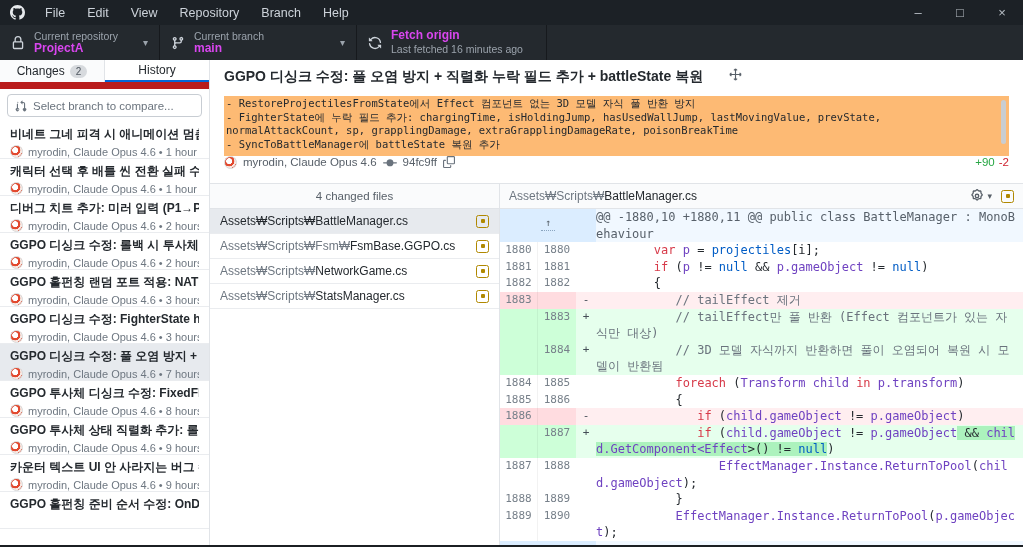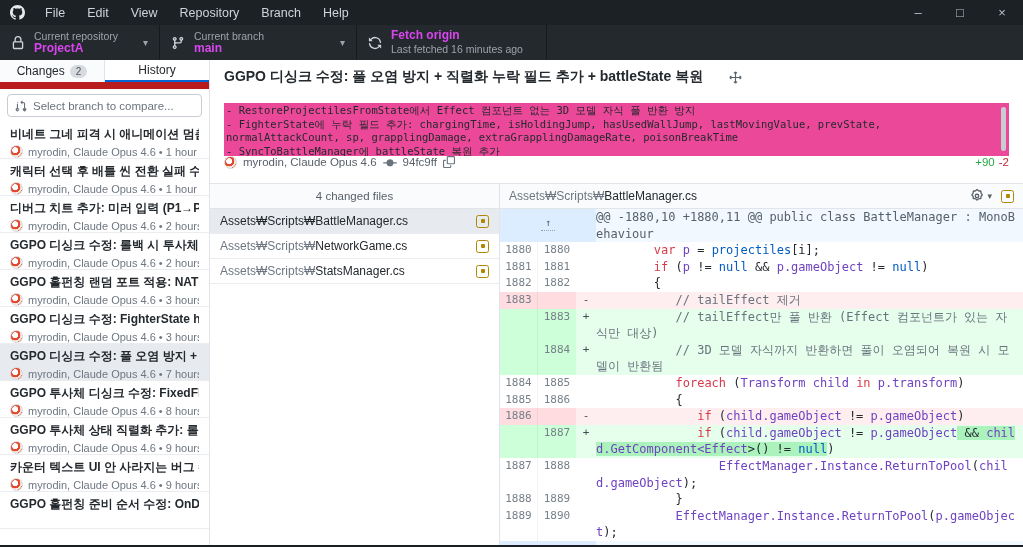--- a/index.html
+++ b/index.html
@@ -40,23 +40,23 @@
   .commit-list { flex:1; overflow:hidden; }
   .commit-item { height:37px; padding:4px 10px 0 10px; border-bottom:1px solid #eaecef; cursor:pointer; }
   .commit-item.selected { background:#e7eaee; }
   .ci-title { font-size:12px; font-weight:bold; color:#24292e; white-space:nowrap; overflow:hidden; }
   .ci-meta { display:flex; align-items:center; gap:5px; margin-top:2px; font-size:11px; color:#6e7781; white-space:nowrap; overflow:hidden; }
   .avatar { width:13px; height:13px; border-radius:50%; flex:none; background:radial-gradient(circle at 38% 38%, #ffffff 0 28%, #e2492f 34% 52%, #f8e8e2 56% 70%, #e2492f 74%); border:1px solid #d8d8d8; }
 
   
   .main { flex:1; display:flex; flex-direction:column; min-width:0; }
   .commit-header { height:123px; flex:none; padding:8px 14px 0 14px; display:flex; flex-direction:column; }
-  .ch-title-row { display:flex; align-items:center; gap:26px; }
+  .ch-title-row { display:flex; gap:26px; }
   .ch-title { font-size:14px; font-weight:bold; color:#24292e; white-space:nowrap; }
-  .ch-desc { margin-top:17px; position:relative; background:#ec4899; padding:1px 14px 1px 2px; flex:1; font-family:"DejaVu Sans Mono", monospace; font-size:10.5px; line-height:13.5px; color:#24292e; overflow:hidden; }
+  .ch-desc { margin-top:10px; position:relative; background:#fdba74; padding:1px 14px 1px 2px; flex:1; font-family:"DejaVu Sans Mono", monospace; font-size:10.5px; line-height:13.5px; color:#24292e; overflow:hidden; }
   .desc-scrollbar { position:absolute; right:3px; top:4px; width:5px; height:44px; border-radius:3px; background:#c9cdd1; }
   .ch-meta { height:27px; flex:none; display:flex; gap:6px; font-size:11.5px; color:#586069; }
   .sha { color:#586069; }
   .diffstat { margin-left:auto; font-size:11.5px; }
   .additions { color:#28a745; }
   .deletions { color:#cf222e; margin-left:4px; }
 
   .panels { flex:1; display:flex; border-top:1px solid #e1e4e8; min-height:0; }
 
   
@@ -294,20 +294,24 @@
       <div class="panels">
 
         <div class="files-panel">
           <div class="files-header">4 changed files</div>
           <div id="file-list">
               <div class="file-row selected">
                 <span><span class="file-dir">Assets₩Scripts₩</span><span class="file-name">BattleManager.cs</span></span>
                 <span class="mod-icon"></span>
               </div>
               <div class="file-row">
+                <span><span class="file-dir">Assets₩Scripts₩Fsm₩</span><span class="file-name">FsmBase.GGPO.cs</span></span>
+                <span class="mod-icon"></span>
+              </div>
+              <div class="file-row">
                 <span><span class="file-dir">Assets₩Scripts₩</span><span class="file-name">NetworkGame.cs</span></span>
                 <span class="mod-icon"></span>
               </div>
               <div class="file-row">
                 <span><span class="file-dir">Assets₩Scripts₩</span><span class="file-name">StatsManager.cs</span></span>
                 <span class="mod-icon"></span>
               </div>
             </div>
         </div>
 

